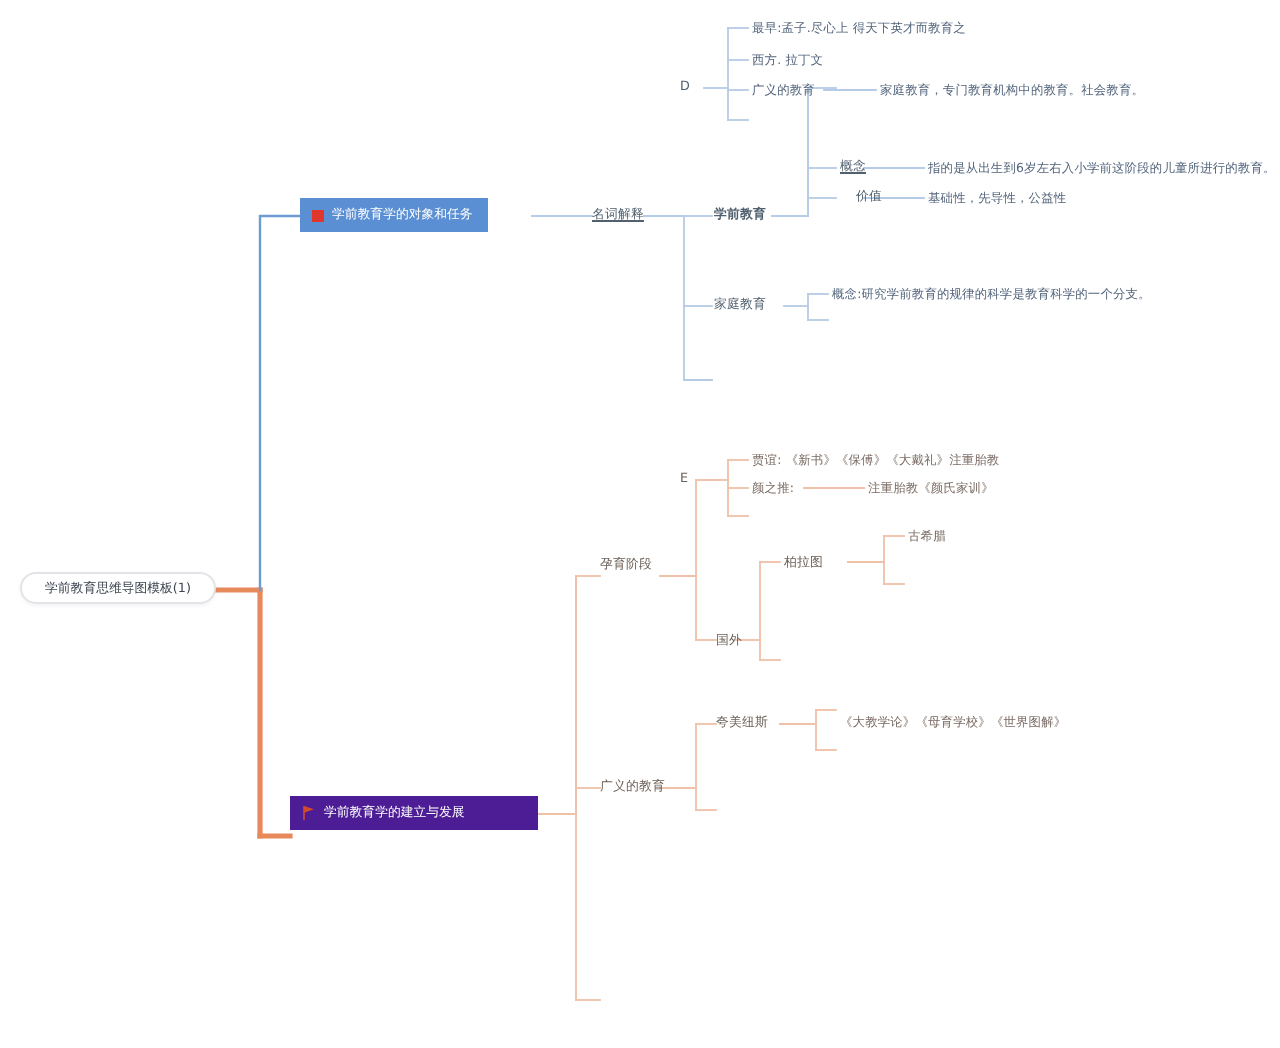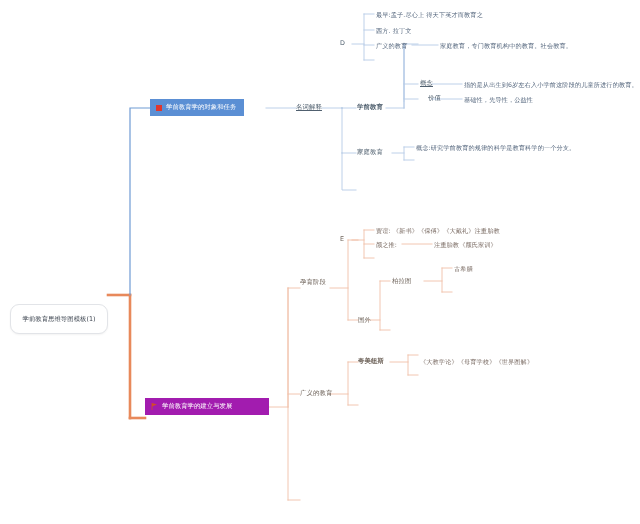--- a/index.html
+++ b/index.html
@@ -21,47 +21,46 @@
     letter-spacing:.1px;
   }
   .lbl.blue{color:#53657c;}
   .lbl.org{color:#7a6b63;}
   .lbl.mid{font-size:6.4px;color:#50606f;}
   .lbl.mido{font-size:6.4px;color:#6d6259;}
 
   
   #root-node{
     position:absolute;left:10px;top:286px;
-    width:98px;height:30px;
+    width:98px;height:16px;
     border:1px solid #e2e4e8;
     border-radius:9px;
     background:#ffffff;
     box-sizing:border-box;
     display:flex;align-items:center;justify-content:center;
     font-size:6.4px;color:#3d4550;
     box-shadow:0 1px 2px rgba(0,0,0,.05);
-    margin-top:18px;
   }
 
   
   .branch{
     position:absolute;height:17px;
     display:flex;align-items:center;
     box-sizing:border-box;
     padding:0 6px;
     font-size:6.4px;
     gap:4px;
   }
   #branch-0{
     left:150px;top:99px;width:94px;
     background:#5b8fd4;color:#ffffff;
   }
   #branch-1{
     left:145px;top:398px;width:124px;
-    background:#a21caf;color:#ffffff;
+    background:#4c1d95;color:#ffffff;
   }
   .bico{width:6px;height:6px;display:inline-block;flex:0 0 auto;}
   #branch-0 .bico{background:#e0362c;}
   #branch-1 .bico{
     background:transparent;
     position:relative;width:7px;height:7px;
   }
   #branch-1 .bico svg{display:block;}
 
   
@@ -202,16 +201,16 @@
 
   <div class="lbl mido" style="left:340px;top:235px;">E</div>
   <div class="lbl org" style="left:376px;top:226px;">贾谊: 《新书》《保傅》《大戴礼》注重胎教</div>
   <div class="lbl org" style="left:376px;top:240px;">颜之推:</div>
   <div class="lbl org" style="left:434px;top:240px;">注重胎教《颜氏家训》</div>
 
   <div class="lbl mido" style="left:358px;top:316px;">国外</div>
   <div class="lbl mido" style="left:392px;top:277px;">柏拉图</div>
   <div class="lbl org" style="left:454px;top:264px;">古希腊</div>
 
-  <div class="lbl mido" style="left:358px;top:357px;font-weight:bold;">夸美纽斯</div>
+  <div class="lbl mido" style="left:358px;top:357px;">夸美纽斯</div>
   <div class="lbl org" style="left:420px;top:357px;">《大教学论》《母育学校》《世界图解》</div>
 
 </div>
 
 </body></html>

